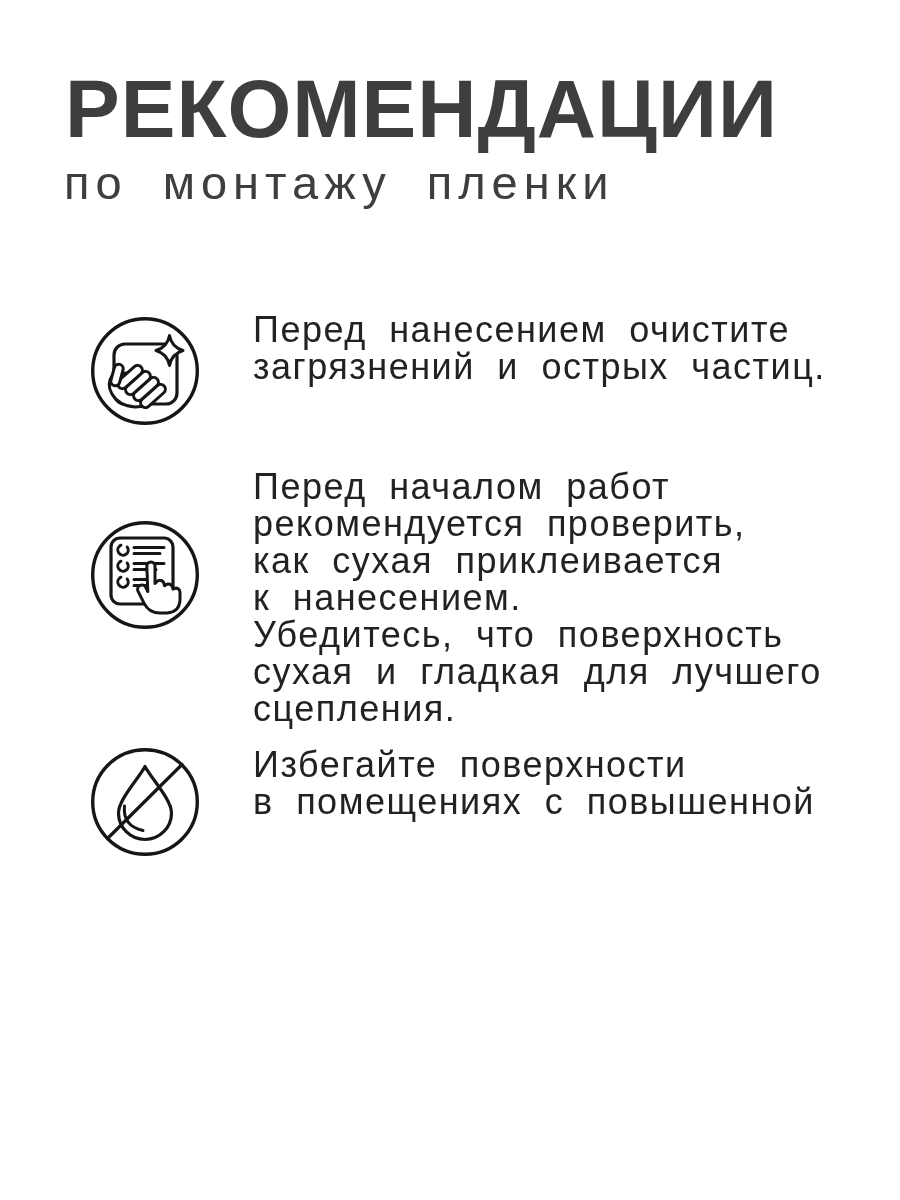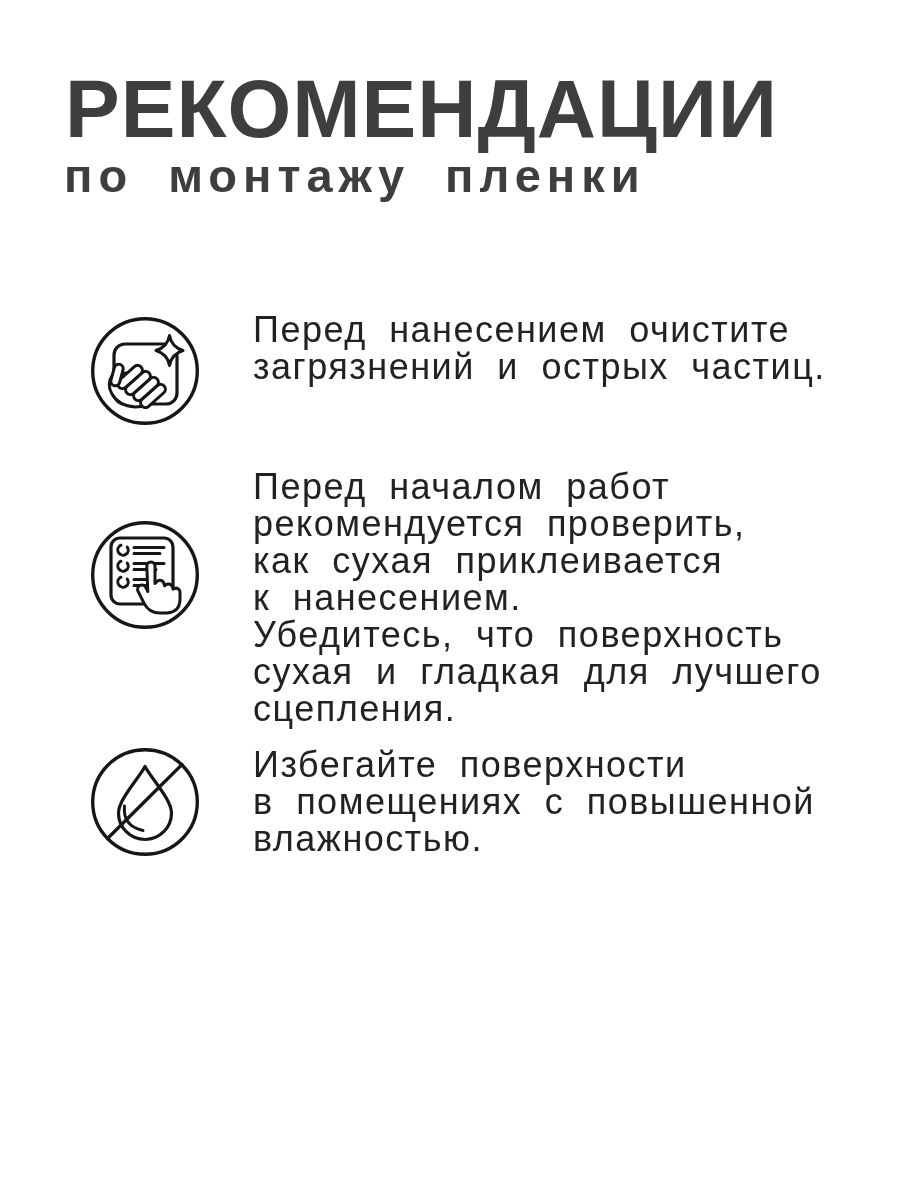--- a/index.html
+++ b/index.html
@@ -18,22 +18,22 @@
     font-family:"Liberation Sans", sans-serif;
     margin-left:10px;
   }
   .title{
     position:absolute;left:55px;top:68px;
     font-size:82px;font-weight:700;line-height:1;
     letter-spacing:1px;color:var(--title-color);
     white-space:nowrap;
   }
   .subtitle{
-    position:absolute;left:54px;top:152px;
-    font-size:47px;font-weight:700;line-height:1;
+    position:absolute;left:54px;top:159px;
+    font-size:47px;font-weight:400;line-height:1;
     letter-spacing:6px;word-spacing:16px;
     color:var(--title-color);white-space:nowrap;
   }
   .icon{position:absolute;width:110px;height:110px;display:block;}
   .icon svg{display:block;width:110px;height:110px;}
   .icon-1{left:80px;top:316px;}
   .icon-2{left:80px;top:520px;}
   .icon-3{left:80px;top:747px;}
   .textblock{position:absolute;left:243px;}
   .text-1{top:311px;}
@@ -110,16 +110,15 @@
         <circle cx="55" cy="55" r="52.3" stroke-width="3.4"></circle>
         <path d="M55,19.5 C49,31 28.5,52.5 28.5,66 a26.5,26.5 0 0 0 53,0 C81.5,52.5 61,31 55,19.5 Z" stroke-width="3.2"></path>
         <path d="M34.5,59 Q32.5,79 53,83.5" stroke-width="3"></path>
         <path d="M17.5,91.5 L92,17.5" stroke-width="3.2"></path>
       </g>
     </svg>
   </span>
   <div class="textblock text-3">
     <div class="line">Избегайте поверхности</div>
     <div class="line">в помещениях с повышенной</div>
-    <div class="line">влажностью.</div>
   </div>
 
 </div>
 
 </body></html>

